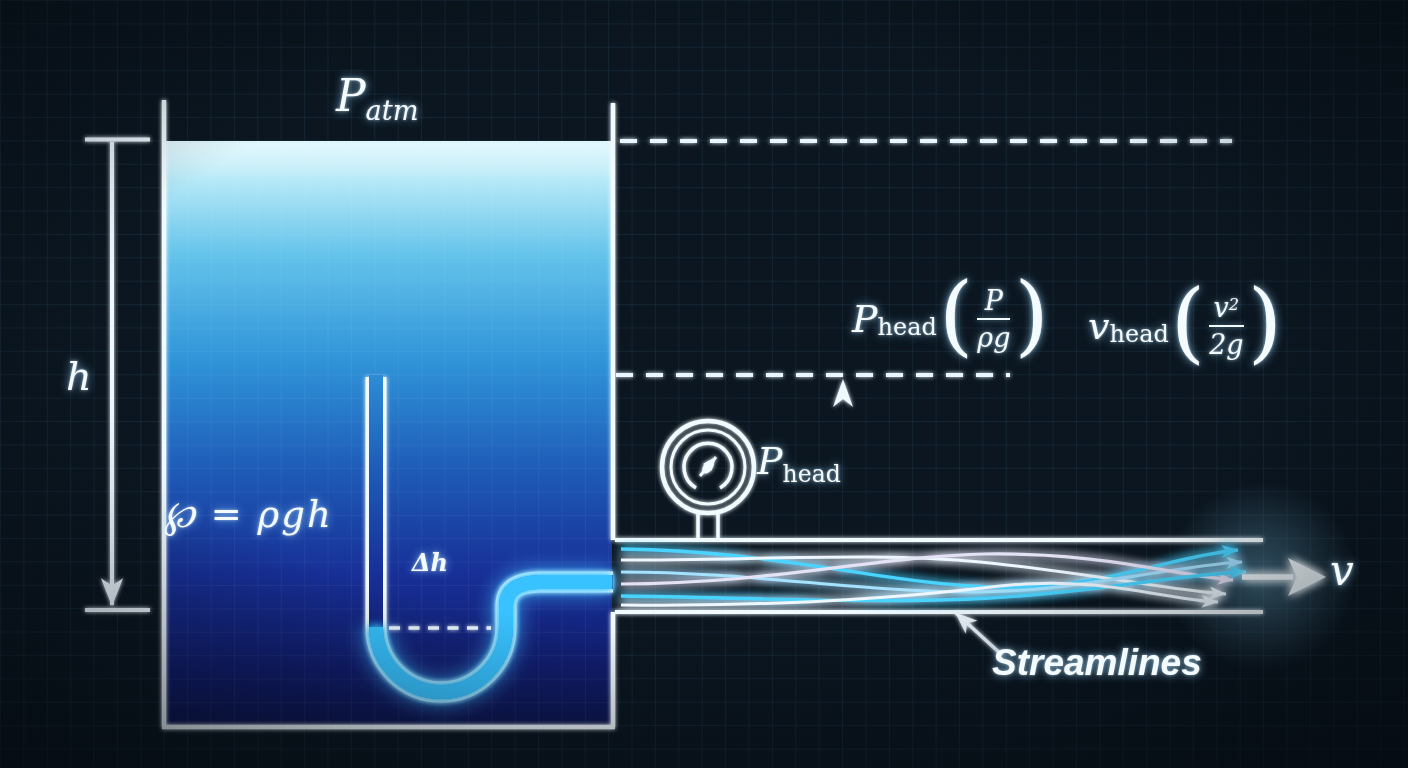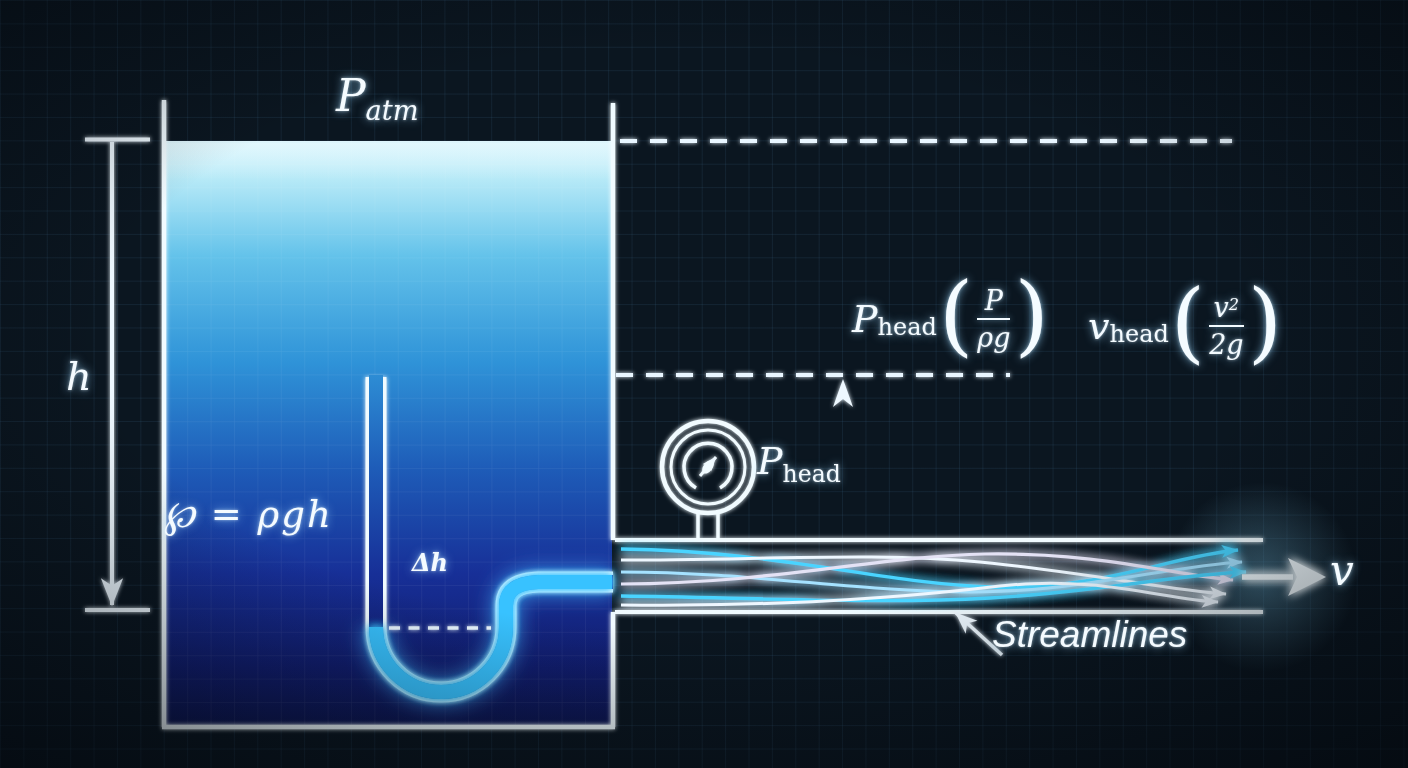--- a/index.html
+++ b/index.html
@@ -211,17 +211,17 @@
       <span class="sub roman" style="font-size:24px;">head</span>
     <span class="paren">(</span>
     <span class="frac">
       <span><span>v</span><span class="sup">2</span></span>
       <span class="bar"></span>
       <span>2g</span>
     </span>
     <span class="paren">)</span>
   </div>
 
-  <div class="label sans-italic" style="left:992px;top:616px;font-size:37px;">Streamlines</div>
+  <div class="label sans-italic" style="left:992px;top:644px;font-size:37px;font-weight:bold;">Streamlines</div>
 
   <div class="label math" style="left:1330px;top:550px;font-size:42px;">v</div>
 
 </div>
 
 </body></html>

